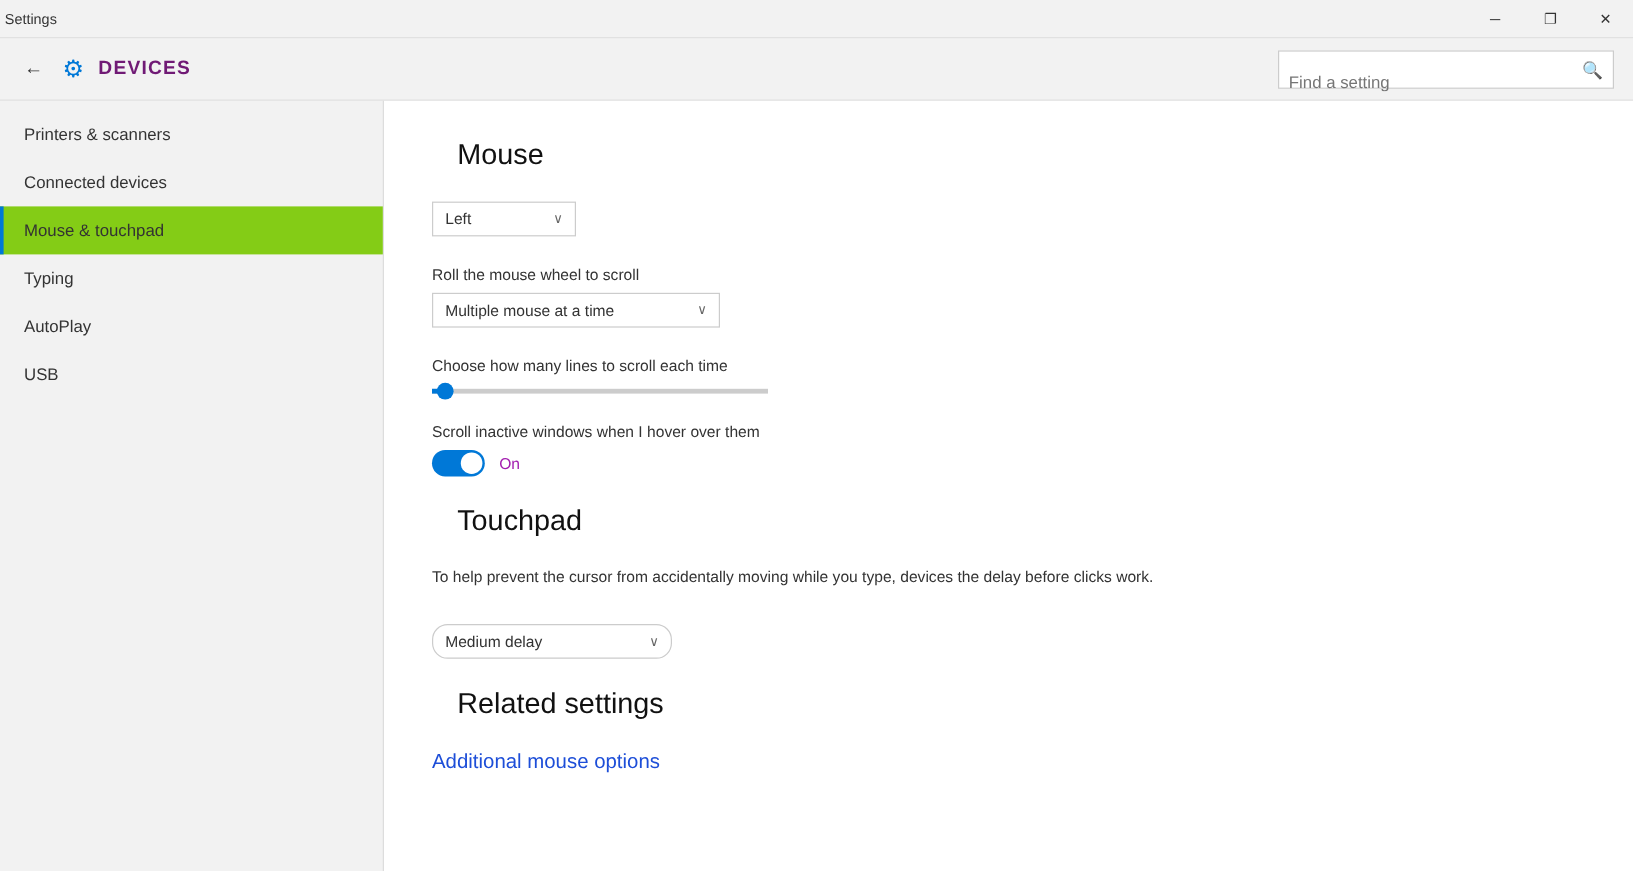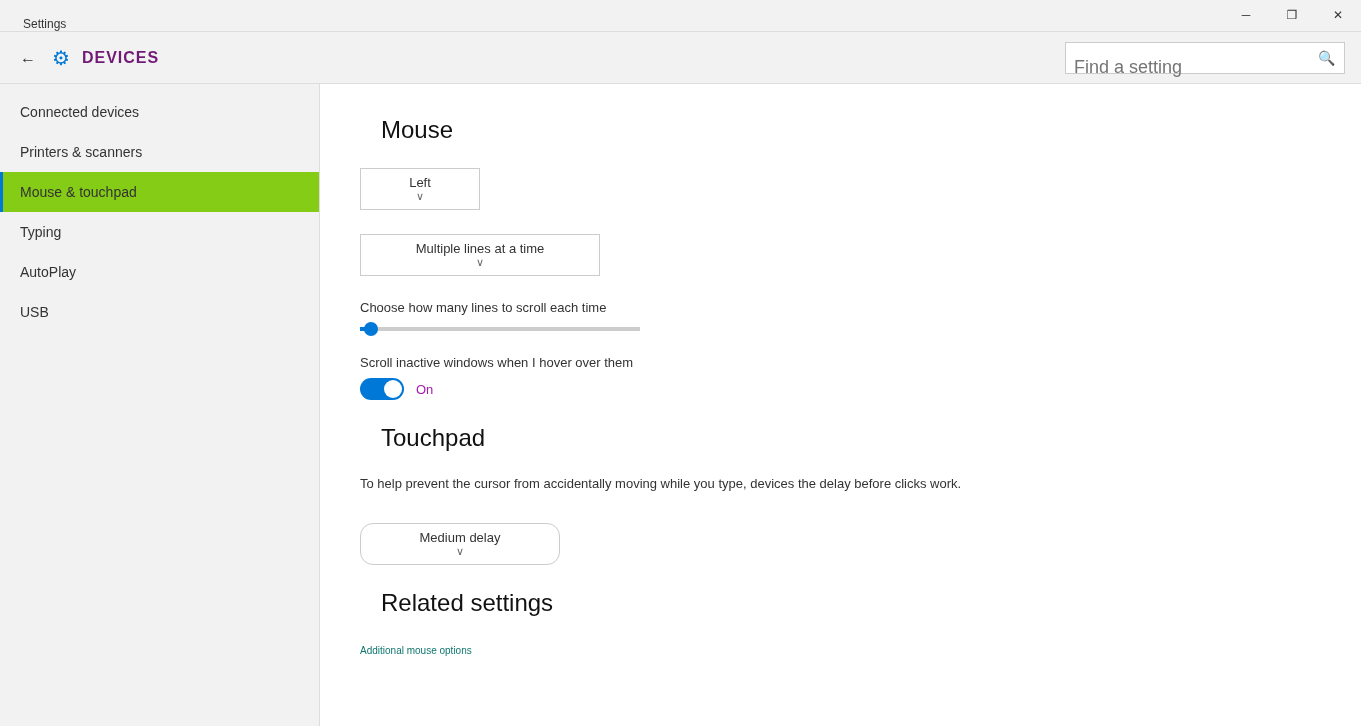--- a/index.html
+++ b/index.html
@@ -9,25 +9,25 @@
       background: #f2f2f2;
       color: #000;
       width: 1361px;
       height: 726px;
       overflow: hidden;
     }
 
     
     .titlebar {
       display: flex;
-      align-items: flex-end;
+      align-items: center;
       justify-content: space-between;
       background: #f2f2f2;
       height: 32px;
-      padding: 0 0 0 23px;
+      padding: 0 0 0 4px;
       border-bottom: 1px solid #ddd;
     }
     .titlebar-left {
       display: flex;
       align-items: center;
       gap: 8px;
     }
     .titlebar-title {
       font-size: 12px;
       color: #333;
@@ -88,21 +88,21 @@
       background: #fff;
       border: 1px solid #ccc;
       width: 280px;
       height: 32px;
       padding: 0 8px;
     }
     .search-input {
       border: none;
       outline: none;
       flex: 1;
-      font-size: 18px;
+      font-size: 14px;
       color: #0f766e;
       background: transparent;
       margin-top: 20px;
     }
     .search-icon {
       color: #666;
       font-size: 14px;
     }
 
     
@@ -157,21 +157,20 @@
       display: flex;
       align-items: center;
       justify-content: space-between;
       border: 1px solid #ccc;
       padding: 6px 10px;
       cursor: pointer;
       background: #fff;
       font-size: 13px;
       color: #333;
       margin-bottom: 24px;
-      flex-direction: column;
     }
     .dropdown-primary { width: 120px; }
     .dropdown-scroll { width: 240px; }
     .dropdown-delay { width: 200px; border-radius: 13px; }
     .dropdown-arrow {
       font-size: 11px;
       color: #666;
     }
 
     .slider-container {
@@ -226,22 +225,22 @@
       position: absolute;
       top: 2px;
       right: 2px;
       transition: left 0.2s;
     }
     .toggle-label {
       font-size: 13px;
       color: #a21caf;
     }
     .related-link {
-      font-size: 10px;
-      color: #0f766e;
+      font-size: 17px;
+      color: #1d4ed8;
       cursor: pointer;
       text-decoration: none;
     }
   </style>
 </head>
 <body>
 
 <div class="titlebar">
   <div class="titlebar-left">
     <span class="titlebar-title">Settings</span>
@@ -264,24 +263,24 @@
   <div class="search-box">
     <input class="search-input" type="text" placeholder="Find a setting" style="">
     <span class="search-icon">🔍</span>
   </div>
 </div>
 
 <div class="layout">
 
   <nav class="sidebar">
     <div class="sidebar-item">
+      <span>Printers &amp; scanners</span>
+    </div>
+    <div class="sidebar-item">
       <span>Connected devices</span>
-    </div>
-    <div class="sidebar-item">
-      <span>Printers &amp; scanners</span>
     </div>
     <div class="sidebar-item active">
       <span>Mouse &amp; touchpad</span>
     </div>
     <div class="sidebar-item">
       <span>Typing</span>
     </div>
     <div class="sidebar-item">
       <span>AutoPlay</span>
     </div>
@@ -293,22 +292,23 @@
   <main class="main">
 
     
     <h1 class="section-title">Mouse</h1>
 
     <div class="dropdown dropdown-primary">
       <span>Left</span>
       <span class="dropdown-arrow">∨</span>
     </div>
 
+    <p class="field-label">Roll the mouse wheel to scroll</p>
     <div class="dropdown dropdown-scroll">
-      <span>Multiple lines at a time</span>
+      <span>Multiple mouse at a time</span>
       <span class="dropdown-arrow">∨</span>
     </div>
 
     <p class="field-label">Choose how many lines to scroll each time</p>
     <div class="slider-container">
       <div class="slider-track">
         <div class="slider-fill"></div>
         <div class="slider-thumb"></div>
       </div>
     </div>

